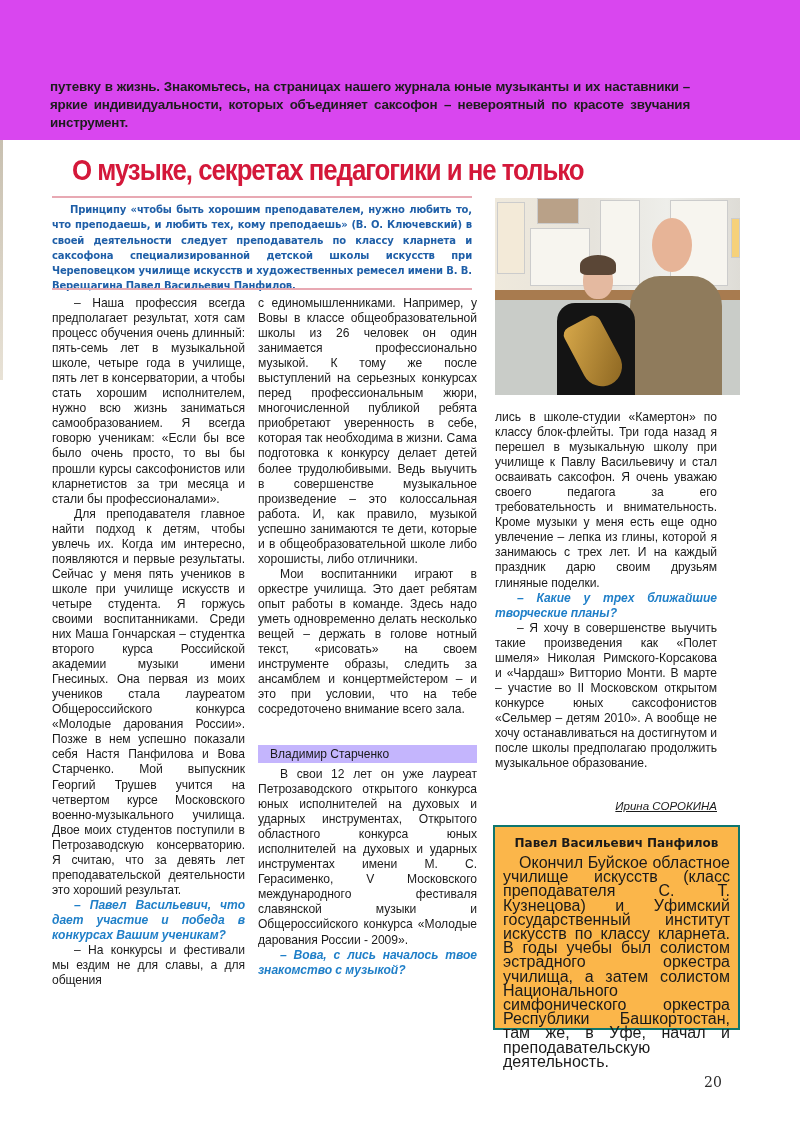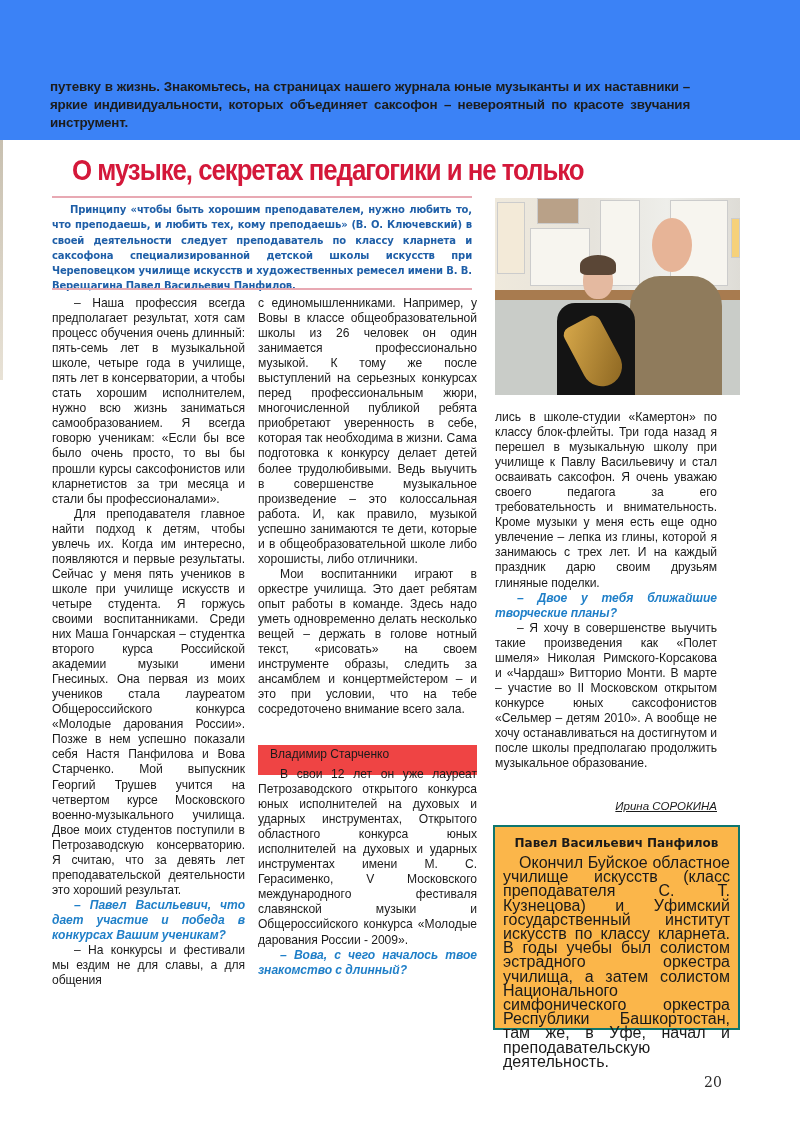--- a/index.html
+++ b/index.html
@@ -1,21 +1,21 @@
 <!DOCTYPE html>
 <html><head>
   <meta charset="utf-8">
   <style>
     * { box-sizing: border-box; margin: 0; padding: 0; }
     html, body { width: 800px; height: 1142px; background: #ffffff; overflow: hidden; }
     body { position: relative; font-family: "DejaVu Sans", sans-serif; color: #1a1a1a; }
 
     .top-band {
       position: absolute; left: 0; top: 0; width: 800px; height: 140px;
-      background: #3b82f6;
+      background: #d946ef;
     }
     .top-band .intro {
       position: absolute; left: 50px; top: 78px; width: 640px;
       font-family: "Liberation Sans", sans-serif; font-weight: bold;
       font-size: 13.4px; line-height: 18px; color: #1c1c1c; letter-spacing: -0.2px;
       text-align: justify;
     }
 
     .left-edge {
       position: absolute; left: 0; top: 140px; width: 3px; height: 240px;
@@ -85,22 +85,22 @@
     .photo .man-body {
       position: absolute; left: 135px; top: 78px; width: 92px; height: 119px;
       background: #8f7b5c; border-radius: 30px 30px 0 0;
     }
     .photo .man-head {
       position: absolute; left: 157px; top: 20px; width: 40px; height: 54px;
       background: #e7b497; border-radius: 50%;
     }
 
     .sidebar-name {
-      position: absolute; left: 258px; top: 745px; width: 219px; height: 30px;
-      background: #ef4444; font-family: "Liberation Sans", sans-serif;
+      position: absolute; left: 258px; top: 745px; width: 219px; height: 18px;
+      background: #c4b5fd; font-family: "Liberation Sans", sans-serif;
       font-size: 12px; line-height: 18px; padding-left: 12px; color: #1a1a1a;
     }
 
     .signature {
       position: absolute; left: 595px; top: 800px; width: 122px; text-align: right;
       font-family: "Liberation Sans", sans-serif; font-style: italic; font-size: 11.5px; color: #1a1a1a; text-decoration: underline;
     }
 
     .bio-box {
       position: absolute; left: 493px; top: 825px; width: 247px; height: 205px;
@@ -164,26 +164,26 @@
 
 <div class="col col2">
   <p class="noindent">с единомышленниками. Например, у Вовы в классе общеобразовательной школы из 26 человек он один занимается профессионально музыкой. К тому же после выступлений на серьезных конкурсах перед профессиональным жюри, многочисленной публикой ребята приобретают уверенность в себе, которая так необходима в жизни. Сама подготовка к конкурсу делает детей более трудолюбивыми. Ведь выучить в совершенстве музыкальное произведение – это колоссальная работа. И, как правило, музыкой успешно занимаются те дети, которые и в общеобразовательной школе либо хорошисты, либо отличники.</p>
   <p>Мои воспитанники играют в оркестре училища. Это дает ребятам опыт работы в команде. Здесь надо уметь одновременно делать несколько вещей – держать в голове нотный текст, «рисовать» на своем инструменте образы, следить за ансамблем и концертмейстером – и это при условии, что на тебе сосредоточено внимание всего зала.</p>
 </div>
 
 <div class="sidebar-name">Владимир Старченко</div>
 
 <div class="col col2" style="top:767px;">
   <p>В свои 12 лет он уже лауреат Петрозаводского открытого конкурса юных исполнителей на духовых и ударных инструментах, Открытого областного конкурса юных исполнителей на духовых и ударных инструментах имени М. С. Герасименко, V Московского международного фестиваля славянской музыки и Общероссийского конкурса «Молодые дарования России - 2009».</p>
-  <p class="q">– Вова, с чего началось твое знакомство с длинный?</p>
+  <p class="q">– Вова, с лись началось твое знакомство с музыкой?</p>
 </div>
 
 <div class="col col3">
   <p class="noindent">лись в школе-студии «Камертон» по классу блок-флейты. Три года назад я перешел в музыкальную школу при училище к Павлу Васильевичу и стал осваивать саксофон. Я очень уважаю своего педагога за его требовательность и внимательность. Кроме музыки у меня есть еще одно увлечение – лепка из глины, которой я занимаюсь с трех лет. И на каждый праздник дарю своим друзьям глиняные поделки.</p>
-  <p class="q">– Двое у тебя ближайшие творческие планы?</p>
+  <p class="q">– Какие у трех ближайшие творческие планы?</p>
   <p>– Я хочу в совершенстве выучить такие произведения как «Полет шмеля» Николая Римского-Корсакова и «Чардаш» Витторио Монти. В марте – участие во II Московском открытом конкурсе юных саксофонистов «Сельмер – детям 2010». А вообще не хочу останавливаться на достигнутом и после школы предполагаю продолжить музыкальное образование.</p>
 </div>
 
 <div class="signature">Ирина СОРОКИНА</div>
 
 <div class="bio-box">
   <div class="bio-title">Павел Васильевич  Панфилов</div>
   <div class="bio-text">
     <p>Окончил Буйское областное училище искусств (класс преподавателя С. Т. Кузнецова) и Уфимский государственный институт искусств по классу кларнета. В годы учебы был солистом эстрадного оркестра училища, а затем солистом Национального симфонического оркестра Республики Башкортостан, там же, в Уфе, начал и преподавательскую деятельность.</p>
   </div>

